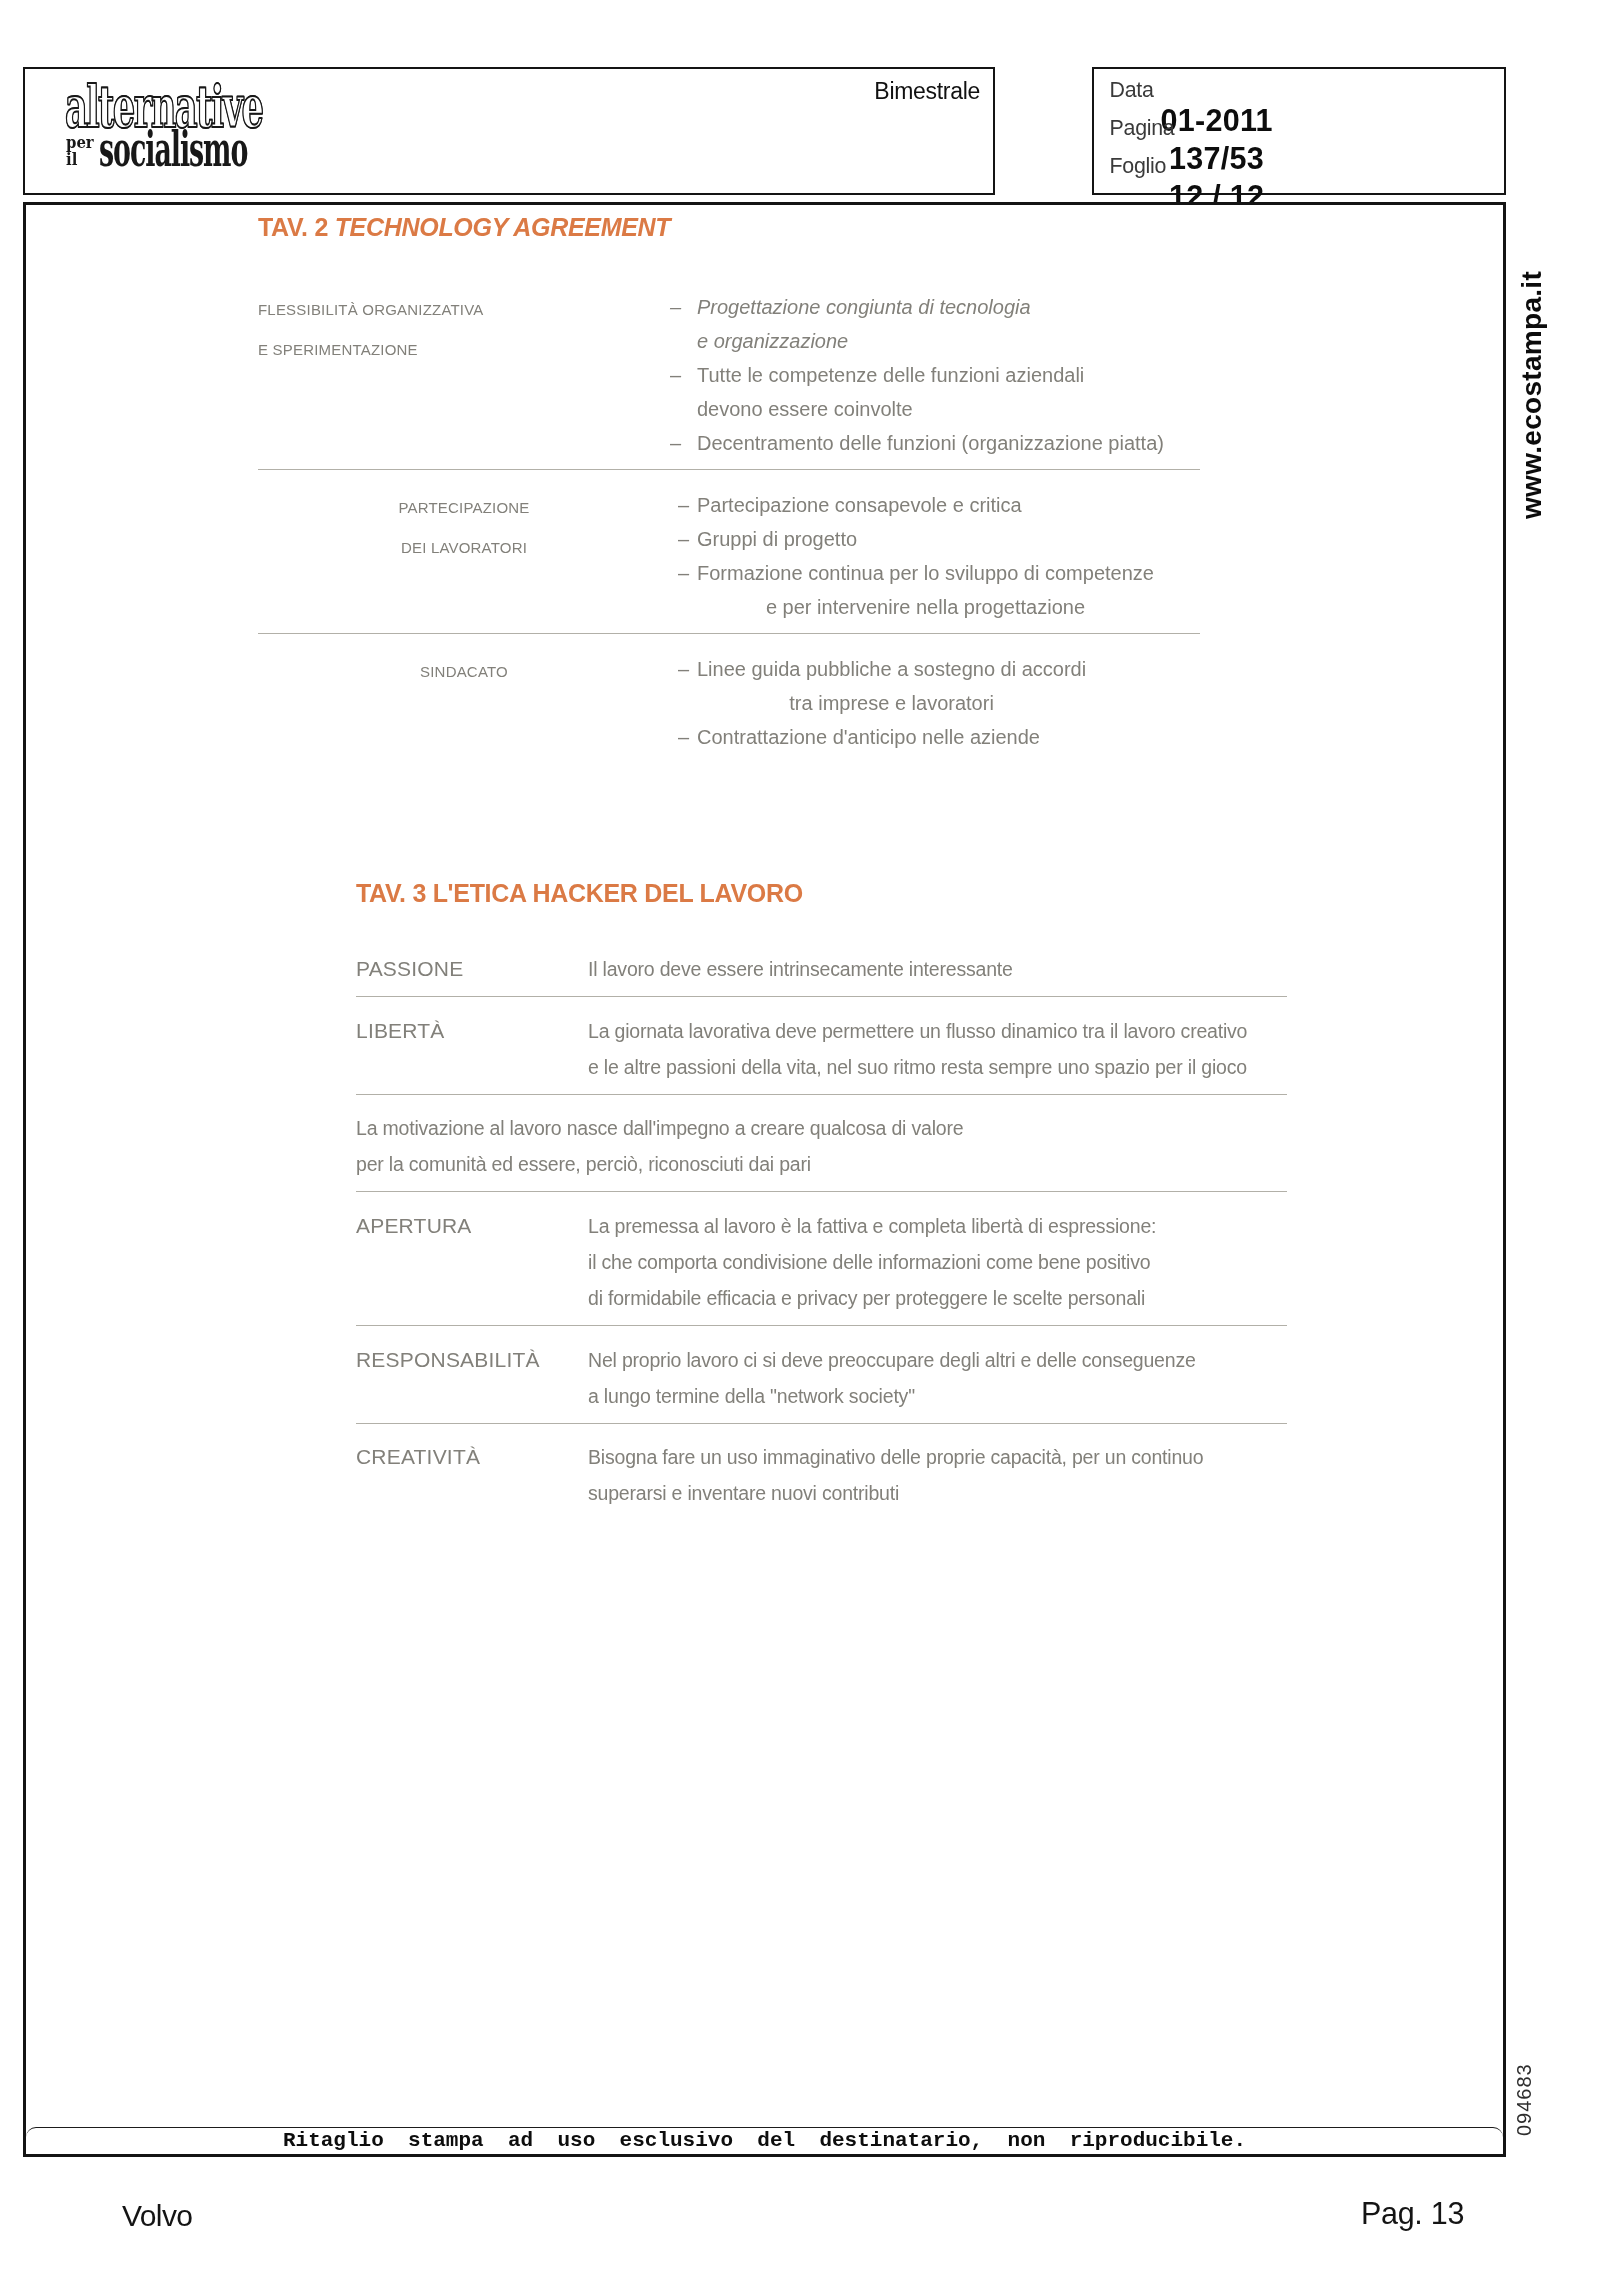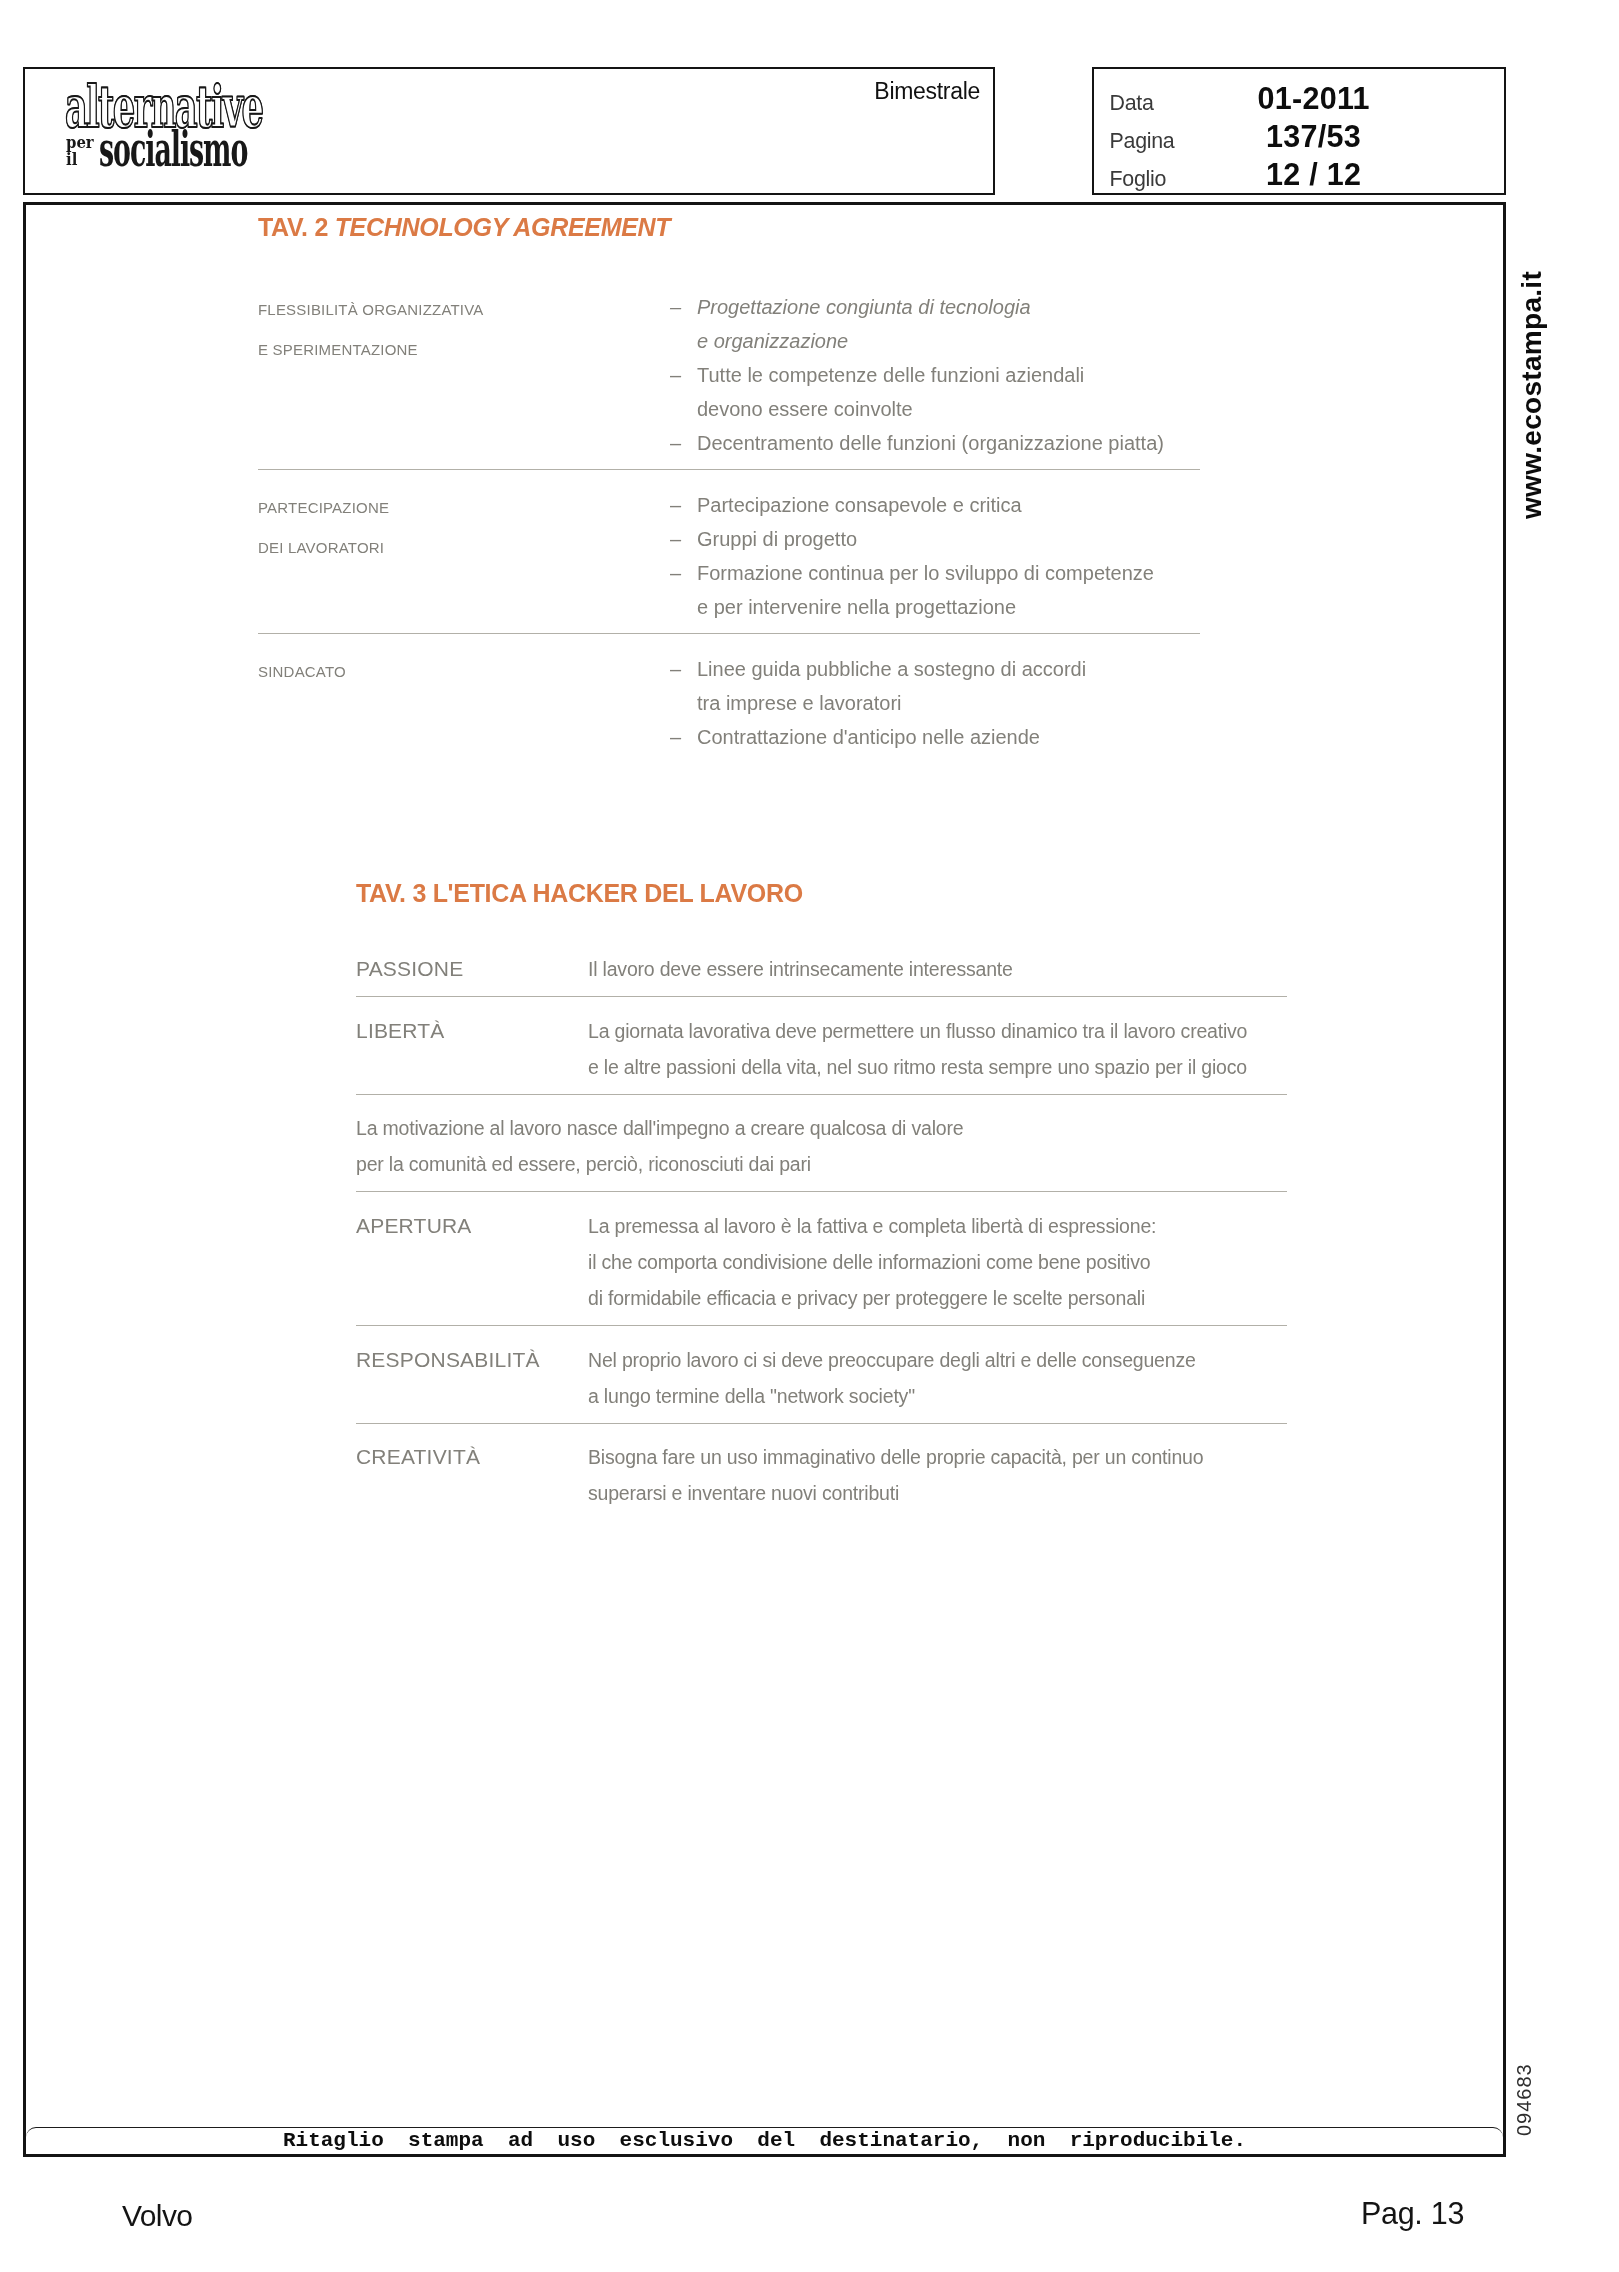--- a/index.html
+++ b/index.html
@@ -40,21 +40,21 @@
     transform:scaleX(0.85); transform-origin:left top; margin-top:6.5px;
   }
   .socialismo {
     font-family:"DejaVu Serif", serif; font-weight:bold;
     font-size:48px; line-height:0.9; letter-spacing:-1.9px; color:#181818;
     transform:scaleX(0.56); transform-origin:left top; white-space:nowrap;
   }
 
   
   .fields { padding:9px 0 0 15.6px; }
-  .field { display:flex; align-items:flex-end; height:38px; }
+  .field { display:flex; align-items:flex-start; height:38px;flex-direction:column; }
   .field-label { width:97px; font-size:21.4px; color:#3a3a3a; letter-spacing:-0.3px; }
   .field-value { width:214px; text-align:center; font-size:30.5px; font-weight:bold; color:#0d0d0d; letter-spacing:0.3px; }
 
   
   .v-rot { position:absolute; transform:rotate(-90deg); transform-origin:0 0; white-space:nowrap; }
   .ecostampa { left:1516px; top:519px; font-size:28px; font-weight:bold; color:#0c0c0c; letter-spacing:0.3px; }
   .clipcode  { left:1513px; top:2136px; font-size:20px; color:#2e2e2e; letter-spacing:1px; }
 
   
   .main-box {
@@ -64,21 +64,21 @@
 
   .tav-title { font-size:25px; font-weight:bold; line-height:27px; letter-spacing:-0.3px; white-space:nowrap; }
   .tav-title .it { font-style:italic; }
 
   .gray { color:#82807a; }
 
   
   .tav2 { position:absolute; left:232px; top:9px; width:942px; }
   .tav2 .tav-title { margin-bottom:31px; }
   .t2row { display:flex; padding:18px 0 9px 0; }
-  .t2row.sep { border-top:1.3px solid #b2b0a8; }
+  .t2row.sep { border-top:1.3px solid #b2b0a8;text-align:center; }
   .t2row:first-of-type { padding-top:0; }
   .t2label { width:412px; font-size:15px; line-height:40px; letter-spacing:0.2px; }
   .t2bullets { flex:1; font-size:20px; line-height:34px; }
   .bullet { display:flex; }
   .bullet.italic { font-style:italic; }
   .bdash { width:27px; }
   .bline { white-space:nowrap; }
 
   
   .tav3 { position:absolute; left:330px; top:675px; width:931px; }

